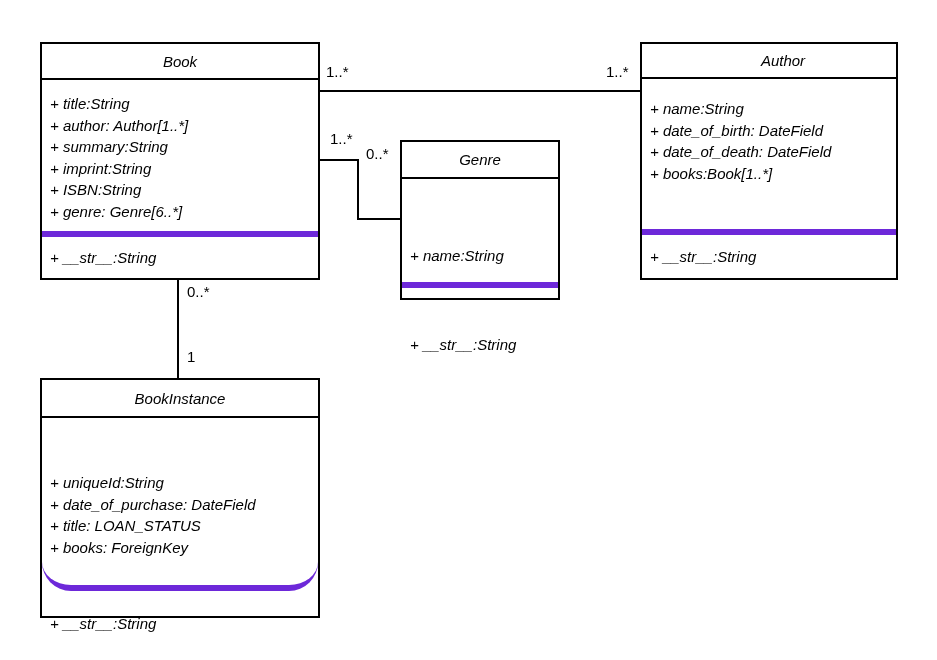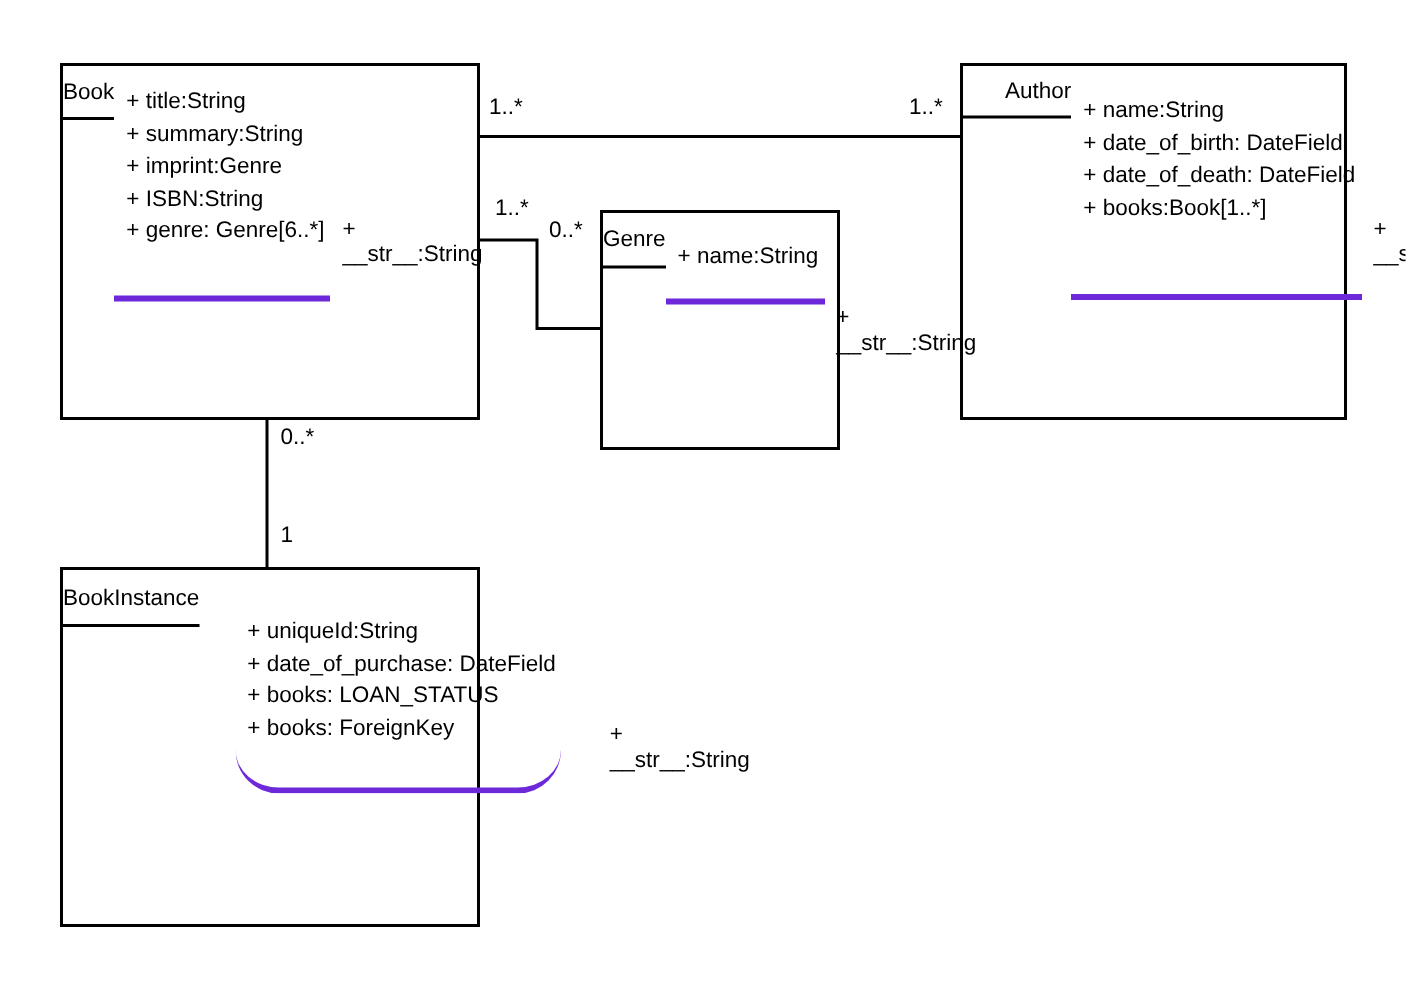--- a/index.html
+++ b/index.html
@@ -23,31 +23,33 @@
     width: 937px;
     height: 660px;
     pointer-events: none;
   }
   .uml-class {
     position: absolute;
     background: #ffffff;
     border: 2px solid #000000;
     box-sizing: border-box;
     display: flex;
+    flex-direction: column;
+    font-style: italic;
   }
   .uml-title {
     border-bottom: 2px solid #000000;
     display: flex;
     align-items: center;
     justify-content: center;
     box-sizing: border-box;
     flex: 0 0 auto;
   }
   .uml-attrs {
-    border-bottom: 4px solid #6d28d9;
+    border-bottom: 6px solid #6d28d9;
     box-sizing: border-box;
     padding-left: 8px;
     padding-right: 4px;
     line-height: 21.5px;
     flex: 0 0 auto;
     overflow: hidden;
   }
   .uml-methods {
     box-sizing: border-box;
     padding-left: 8px;
@@ -66,21 +68,21 @@
   #class-book { left: 40px; top: 42px; width: 280px; height: 238px; }
   #class-book .uml-title { height: 36px; }
   #class-book .uml-attrs { height: 157px; padding-top: 13px; }
 
   
   #class-author { left: 640px; top: 42px; width: 258px; height: 238px; }
   #class-author .uml-title { height: 35px; padding-left: 28px; }
   #class-author .uml-attrs { height: 156px; padding-top: 19px; }
 
   
-  #class-genre { left: 400px; top: 140px; width: 160px; height: 160px; }
+  #class-genre { left: 400px; top: 140px; width: 160px; height: 160px; gap: 48px; }
   #class-genre .uml-title { height: 37px; }
   #class-genre .uml-attrs { height: 61px; padding-top: 18px; }
 
   
   #class-bookinstance { left: 40px; top: 378px; width: 280px; height: 240px; gap: 24px; }
   #class-bookinstance .uml-title { height: 38px; }
   #class-bookinstance .uml-attrs { height: 149px; padding-top: 30px; border-radius: 29px; }
 
   
   #lbl-ba-book   { left: 326px; top: 63px; }
@@ -96,22 +98,23 @@
 <svg id="connector-layer" viewBox="0 0 937 660" xmlns="http://www.w3.org/2000/svg">
   <path d="M 320 91 L 640 91" stroke="#000000" stroke-width="2" fill="none"></path>
   <path d="M 320 160 L 358 160 L 358 219 L 400 219" stroke="#000000" stroke-width="2" fill="none"></path>
   <path d="M 178 280 L 178 378" stroke="#000000" stroke-width="2" fill="none"></path>
 </svg>
 
 <div class="uml-class" id="class-book">
   <div class="uml-title">Book</div>
   <div class="uml-attrs">
     <div>+ title:String</div>
+    <div>+ author: Author[1..*]</div>
     <div>+ summary:String</div>
-    <div>+ imprint:Genre</div>
+    <div>+ imprint:String</div>
     <div>+ ISBN:String</div>
     <div>+ genre: Genre[6..*]</div>
   </div>
   <div class="uml-methods">
     <div>+ __str__:String</div>
   </div>
 </div>
 
 <div class="uml-class" id="class-author">
   <div class="uml-title">Author</div>
@@ -134,21 +137,21 @@
   <div class="uml-methods">
     <div>+ __str__:String</div>
   </div>
 </div>
 
 <div class="uml-class" id="class-bookinstance">
   <div class="uml-title">BookInstance</div>
   <div class="uml-attrs">
     <div>+ uniqueId:String</div>
     <div>+ date_of_purchase: DateField</div>
-    <div>+ books: LOAN_STATUS</div>
+    <div>+ title: LOAN_STATUS</div>
     <div>+ books: ForeignKey</div>
   </div>
   <div class="uml-methods">
     <div>+ __str__:String</div>
   </div>
 </div>
 
 <div class="mult-label" id="lbl-ba-book">1..*</div>
 <div class="mult-label" id="lbl-ba-author">1..*</div>
 <div class="mult-label" id="lbl-bg-book">1..*</div>

